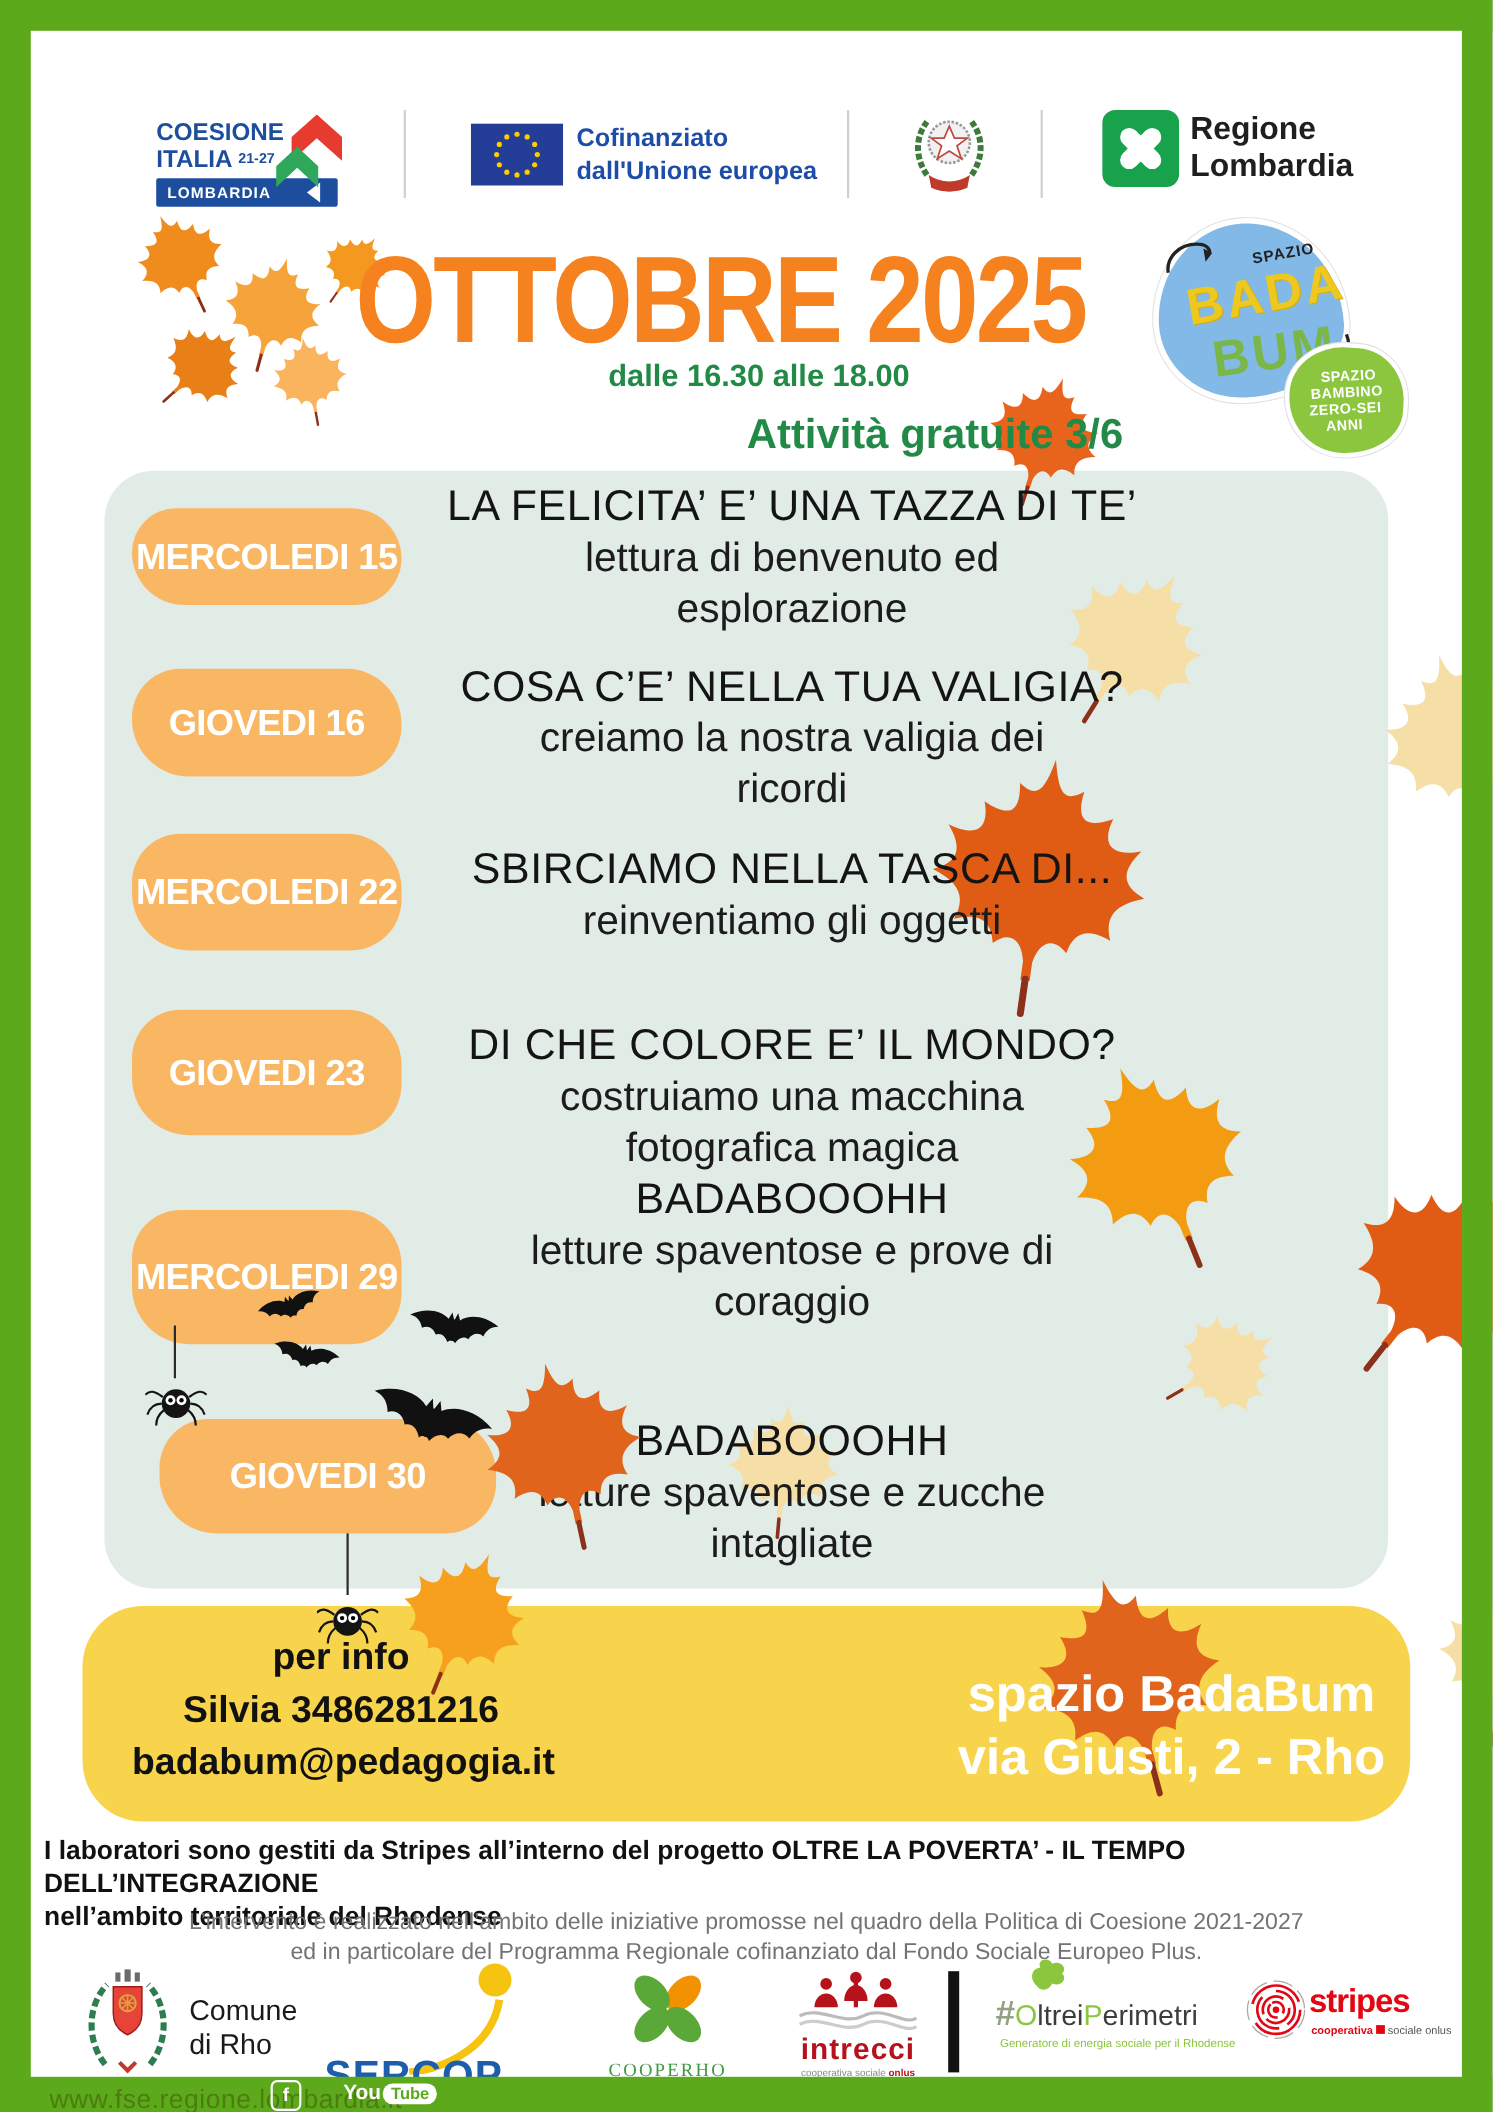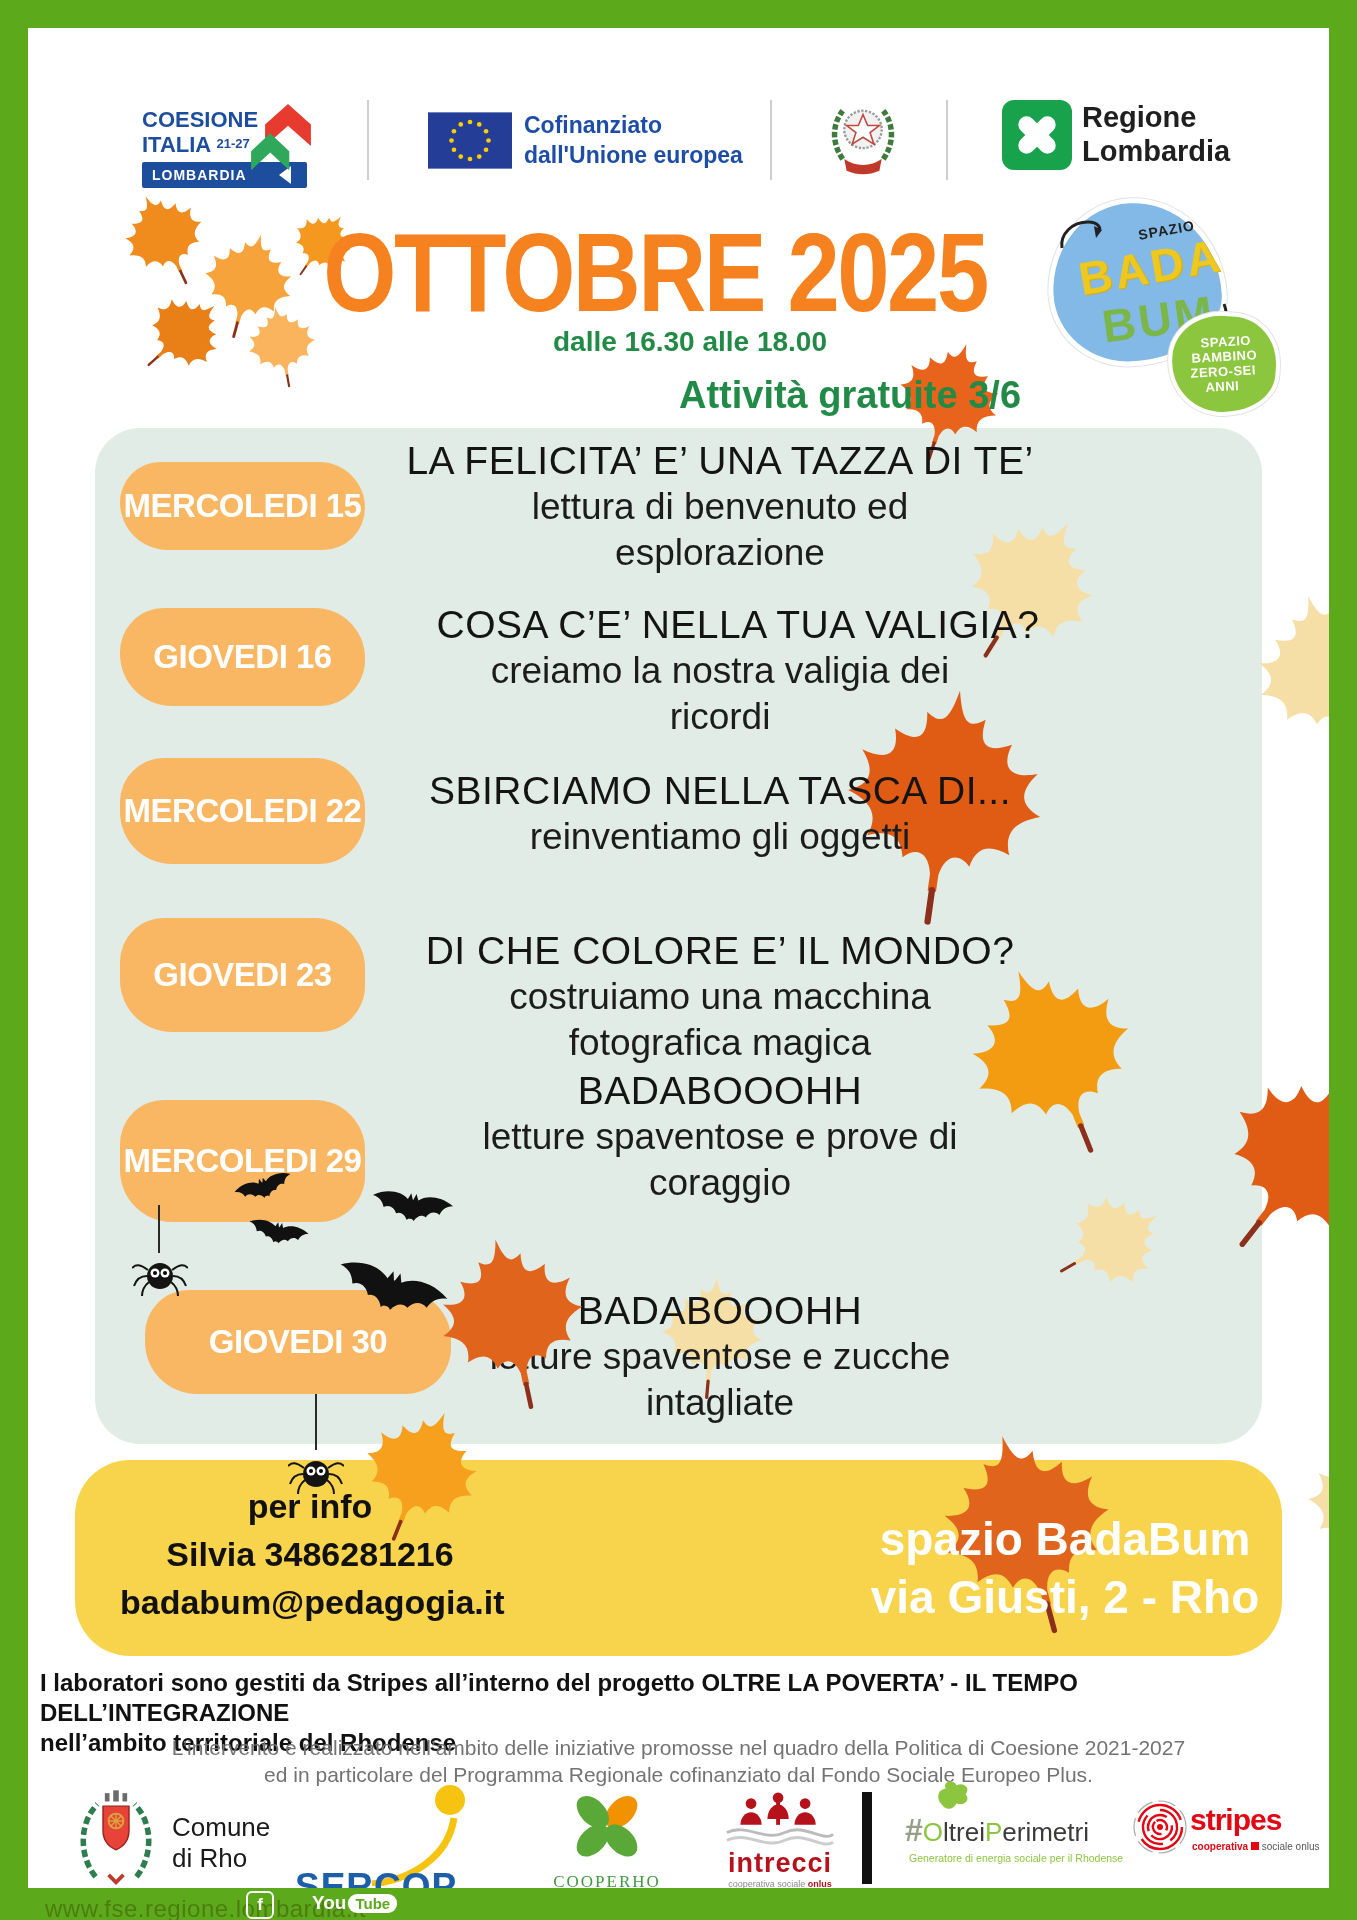--- a/index.html
+++ b/index.html
@@ -189,21 +189,21 @@
     <div>ANNI</div>
   </div>
 
   <div class="abs panel" style="left:95px;top:428px;width:1167px;height:1016px;"></div>
 
   <div class="abs pill" style="left:120px;top:462px;width:245px;height:88px;">MERCOLEDI 15</div>
   <div class="abs evt-title" style="left:400px;top:438px;width:640px;">LA FELICITA’ E’ UNA TAZZA DI TE’</div>
   <div class="abs evt-sub" style="left:450px;top:484px;width:540px;">lettura di benvenuto ed esplorazione</div>
 
   <div class="abs pill" style="left:120px;top:608px;width:245px;height:98px;">GIOVEDI 16</div>
-  <div class="abs evt-title" style="left:418px;top:602px;width:640px;">COSA C’E’ NELLA TUA VALIGIA?</div>
+  <div class="abs evt-title" style="left:400px;top:602px;width:640px;">COSA C’E’ NELLA TUA VALIGIA?</div>
   <div class="abs evt-sub" style="left:450px;top:648px;width:540px;">creiamo la nostra valigia dei ricordi</div>
 
   <div class="abs pill" style="left:120px;top:758px;width:245px;height:106px;">MERCOLEDI 22</div>
   <div class="abs evt-title" style="left:400px;top:768px;width:640px;">SBIRCIAMO NELLA TASCA DI...</div>
   <div class="abs evt-sub" style="left:450px;top:814px;width:540px;">reinventiamo gli oggetti</div>
 
   <div class="abs pill" style="left:120px;top:918px;width:245px;height:114px;">GIOVEDI 23</div>
   <div class="abs evt-title" style="left:400px;top:928px;width:640px;">DI CHE COLORE E’ IL MONDO?</div>
   <div class="abs evt-sub" style="left:450px;top:974px;width:540px;">costruiamo una macchina fotografica magica</div>
 

